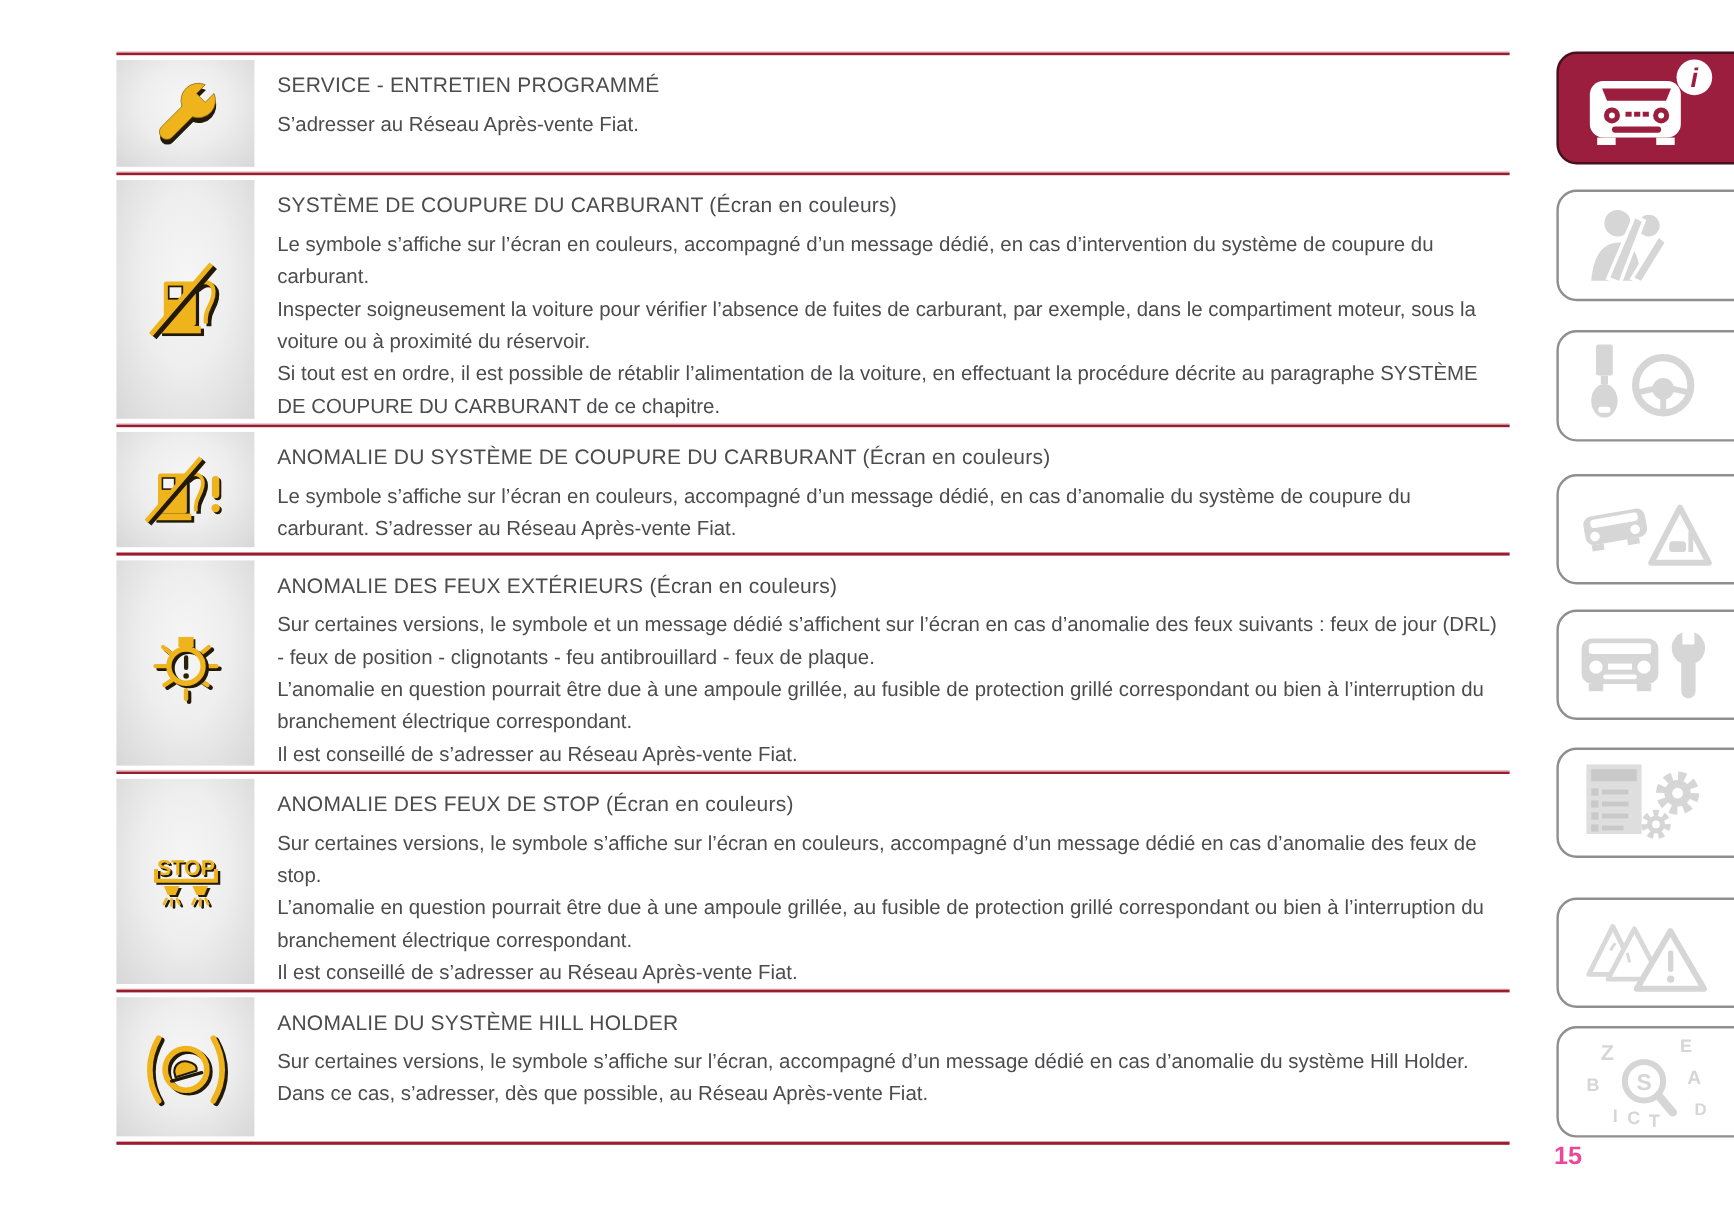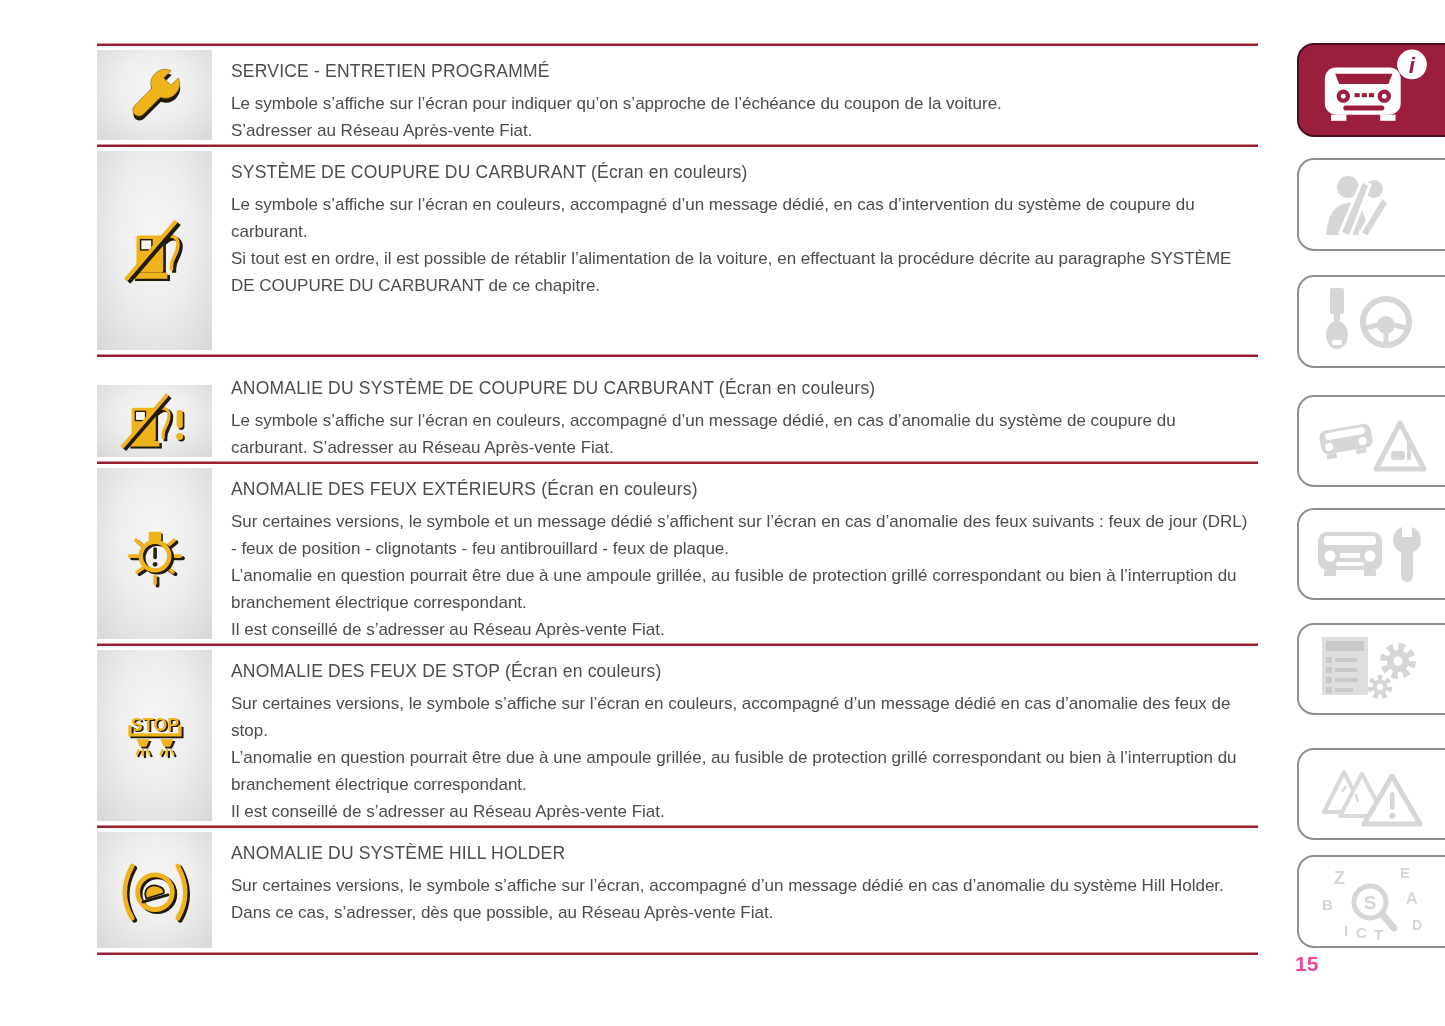--- a/index.html
+++ b/index.html
@@ -2,21 +2,21 @@
 <html><head>
 <meta charset="utf-8">
 <style>
   * { margin:0; padding:0; box-sizing:border-box; }
   body { background:#ffffff; font-family:"Liberation Sans","DejaVu Sans",sans-serif; }
   .page { position:relative; width:1445px; height:1026px; background:#fff; overflow:hidden; }
 
   .main { position:absolute; left:97px; top:43px; width:1161px; }
   .sep { height:3px; background:linear-gradient(to bottom,#cf8f97 0,#cf8f97 1px,#9a1c31 1px,#9a1c31 3px); }
   .row { display:flex; align-items:stretch; }
-  .row.r1{min-height:97px;} .row.r2{min-height:207px;} .row.r3{min-height:104px;align-items:flex-end;}
+  .row.r1{min-height:97px;} .row.r2{min-height:207px;} .row.r3{min-height:104px;}
   .row.r4{min-height:174px;} .row.r5{min-height:178px;} .row.r6{min-height:124px;}
   .iconbox { width:115px; flex:0 0 115px; margin:4px 0; background:radial-gradient(ellipse at 50% 42%, #f6f6f6 0%, #eeeeee 45%, #d7d7d7 100%);
              display:flex; align-items:center; justify-content:center; }
   .textcol { margin-left:19px; width:1018px; padding-top:12px; color:#4c4c4e; }
   .title { font-size:17.5px; line-height:27px; margin-bottom:5px; letter-spacing:0.2px; }
   .para { font-size:17px; line-height:27px; }
 
   .tab { position:absolute; left:1297px; width:165px; border-radius:17px; background:#fff; border:2px solid #8f8f8f;
          display:flex; align-items:center; justify-content:flex-start; padding-left:8px; }
   .tab.active { background:#9b1e3e; border-color:#46101e; }
@@ -36,21 +36,20 @@
       <div class="iconbox">
         <svg width="72" height="72" viewBox="0 0 70 70">
           <g transform="rotate(45 35 34)">
             <path d="M30,6.9 L30,17 L40,17 L40,6.9 A14,14 0 0 1 41,32.6 L41,56 A6,6 0 0 1 35,62 A6,6 0 0 1 29,56 L29,32.6 A14,14 0 0 1 30,6.9 Z" fill="#221a08" transform="translate(3.4,2.6)"></path>
             <path d="M30,6.9 L30,17 L40,17 L40,6.9 A14,14 0 0 1 41,32.6 L41,56 A6,6 0 0 1 35,62 A6,6 0 0 1 29,56 L29,32.6 A14,14 0 0 1 30,6.9 Z" fill="#efb41c" stroke="#8a6a10" stroke-width="0.6"></path>
           </g>
         </svg>
       </div>
       <div class="textcol">
         <div class="title">SERVICE - ENTRETIEN PROGRAMMÉ</div>
-        <p class="para">Le symbole s’affiche sur l’écran pour indiquer qu’on s’approche de l’échéance du coupon de la voiture.</p>
         <p class="para">S’adresser au Réseau Après-vente Fiat.</p>
       </div>
     </div>
     <div class="sep"></div>
 
     <div class="row r2">
       <div class="iconbox">
         <svg width="72" height="72" viewBox="0 0 70 70">
           <g fill="#221a08" transform="translate(2.6,2.2)">
             <rect x="17" y="20" width="26" height="36" rx="2"></rect>
@@ -61,20 +60,21 @@
           <rect x="13" y="56" width="34" height="6" fill="#efb41c"></rect>
           <path d="M42,25 C51,16 59,22 57,32 C55,41 51,42 51,50 L51,54" fill="none" stroke="#efb41c" stroke-width="3.4"></path>
           <rect x="21" y="24" width="11" height="10" fill="#f4f4f4" stroke="#221a08" stroke-width="1.4"></rect>
           <line x1="9" y1="65" x2="58" y2="8" stroke="#221a08" stroke-width="5.5"></line>
           <line x1="6.5" y1="63" x2="55.5" y2="6" stroke="#efb41c" stroke-width="4"></line>
         </svg>
       </div>
       <div class="textcol">
         <div class="title">SYSTÈME DE COUPURE DU CARBURANT (Écran en couleurs)</div>
         <p class="para">Le symbole s’affiche sur l’écran en couleurs, accompagné d’un message dédié, en cas d’intervention du système de coupure du carburant.</p>
+        <p class="para">Inspecter soigneusement la voiture pour vérifier l’absence de fuites de carburant, par exemple, dans le compartiment moteur, sous la voiture ou à proximité du réservoir.</p>
         <p class="para">Si tout est en ordre, il est possible de rétablir l’alimentation de la voiture, en effectuant la procédure décrite au paragraphe SYSTÈME DE COUPURE DU CARBURANT de ce chapitre.</p>
       </div>
     </div>
     <div class="sep"></div>
 
     <div class="row r3">
       <div class="iconbox">
         <svg width="72" height="72" viewBox="0 0 70 70">
           <g transform="translate(-3,4) scale(0.9)">
             <g fill="#221a08" transform="translate(2.6,2.2)">

